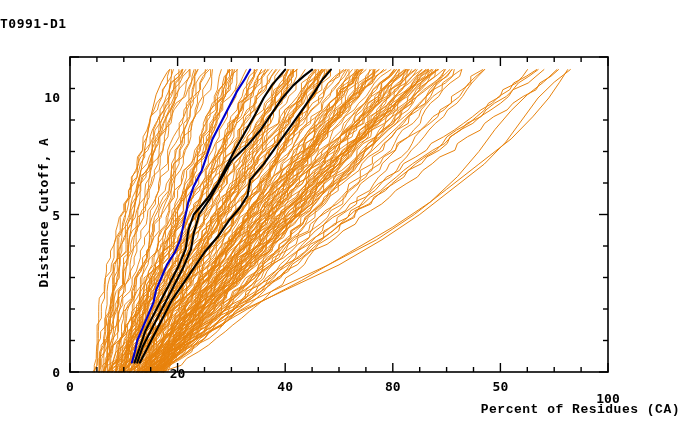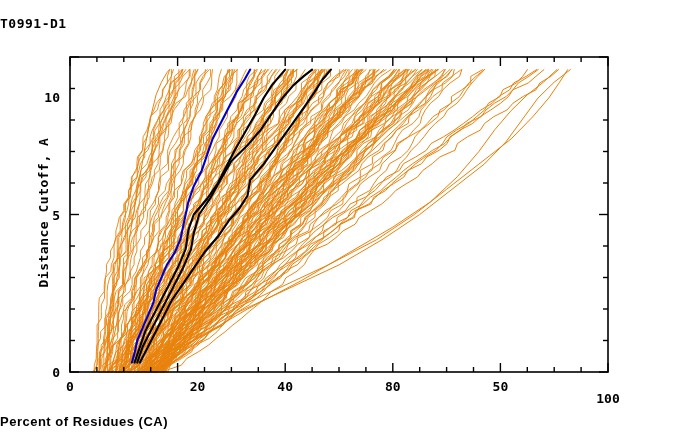--- a/index.html
+++ b/index.html
@@ -31,26 +31,25 @@
     font-size: 13px;
     font-weight: bold;
     letter-spacing: 0.5px;
     font-family: "DejaVu Sans Mono", "Liberation Mono", monospace;
   }
   #xlabel {
     position: absolute;
     left: 0;
     top: 402px;
     width: 680px;
-    text-align: left;
+    text-align: right;
     font-size: 13px;
     font-weight: bold;
     letter-spacing: 0.5px;
-    font-family: Liberation Sans, sans-serif;
-    margin-top: 12px;
+    font-family: Liberation Mono, monospace;
   }
   #ylabel {
     position: absolute;
     left: -77px;
     top: 205px;
     width: 240px;
     text-align: center;
     font-size: 13px;
     font-weight: bold;
     letter-spacing: 0.5px;
@@ -77,21 +76,21 @@
   <div id="plot-title">T0991-D1</div>
 
   <div id="ylabel">Distance Cutoff, A</div>
   <div id="xlabel">Percent of Residues (CA)</div>
 
   <div class="tick-label ytick-label" style="left:42px; top:372px; width:18px;">0</div>
   <div class="tick-label ytick-label" style="left:42px; top:214.5px; width:18px;">5</div>
   <div class="tick-label ytick-label" style="left:34px; top:57px; width:26px;margin-top:40px;">10</div>
 
   <div class="tick-label xtick-label" style="left:70px;  top:379px;">0</div>
-  <div class="tick-label xtick-label" style="left:177.6px; top:379px;margin-left:20px;">20</div>
+  <div class="tick-label xtick-label" style="left:177.6px; top:366px;">20</div>
   <div class="tick-label xtick-label" style="left:285.2px; top:379px;text-align:center;">40</div>
   <div class="tick-label xtick-label" style="left:392.8px; top:379px;">80</div>
   <div class="tick-label xtick-label" style="left:500.4px; top:379px;">50</div>
   <div class="tick-label xtick-label" style="left:608px;  top:379px;margin-top:12px;">100</div>
 
   <svg id="plot-svg" width="680" height="440" viewBox="0 0 680 440">
     <g id="series-layer">
         <polyline points="98.93,372.00 98.93,365.28 98.93,358.56 104.67,351.84 108.03,345.12 108.03,338.40 111.65,331.68 111.65,324.96 114.03,318.24 114.56,311.52 118.52,304.80 118.52,298.08 118.52,291.36 123.18,284.64 123.18,277.92 123.88,271.20 123.88,264.48 128.13,257.76 131.81,251.04 136.14,244.32 136.14,237.60 136.14,230.88 136.14,224.16 137.39,217.44 145.57,210.72 145.57,204.00 149.18,197.28 149.18,190.56 152.26,183.84 154.36,177.12 154.36,170.40 158.08,163.68 158.08,156.96 162.60,150.24 164.40,143.52 164.40,136.80 165.97,130.08 165.97,123.36 165.97,116.64 170.88,109.92 174.03,103.20 174.41,96.48 179.02,89.76 179.02,83.04 179.02,76.32 182.75,69.60" fill="none" stroke="#e8820c" stroke-width="0.9" stroke-linejoin="round" stroke-linecap="round"></polyline>
         <polyline points="99.56,372.00 99.56,365.28 99.56,358.56 99.56,351.84 103.35,345.12 103.54,338.40 104.76,331.68 104.76,324.96 104.76,318.24 109.32,311.52 112.98,304.80 112.98,298.08 112.98,291.36 114.76,284.64 119.31,277.92 119.31,271.20 119.31,264.48 119.60,257.76 127.57,251.04 127.57,244.32 127.57,237.60 127.57,230.88 130.22,224.16 135.21,217.44 136.64,210.72 139.19,204.00 140.12,197.28 140.13,190.56 140.30,183.84 145.97,177.12 146.41,170.40 150.90,163.68 152.08,156.96 152.11,150.24 152.11,143.52 154.00,136.80 155.01,130.08 159.60,123.36 163.94,116.64 163.94,109.92 163.94,103.20 166.20,96.48 169.47,89.76 170.13,83.04 178.89,76.32 178.89,69.60" fill="none" stroke="#e8820c" stroke-width="0.9" stroke-linejoin="round" stroke-linecap="round"></polyline>
         <polyline points="94.28,372.00 94.28,365.28 96.22,358.56 96.37,351.84 96.97,345.12 100.49,338.40 100.67,331.68 106.54,324.96 106.54,318.24 110.38,311.52 110.61,304.80 110.61,298.08 112.54,291.36 116.69,284.64 116.69,277.92 118.75,271.20 120.23,264.48 120.34,257.76 126.03,251.04 126.03,244.32 126.03,237.60 126.05,230.88 131.79,224.16 131.79,217.44 134.43,210.72 134.43,204.00 137.03,197.28 140.81,190.56 140.81,183.84 142.94,177.12 149.83,170.40 149.83,163.68 151.38,156.96 155.16,150.24 155.16,143.52 155.16,136.80 160.60,130.08 160.60,123.36 163.00,116.64 166.02,109.92 171.36,103.20 174.11,96.48 174.11,89.76 174.30,83.04 174.30,76.32 182.24,69.60" fill="none" stroke="#e8820c" stroke-width="0.9" stroke-linejoin="round" stroke-linecap="round"></polyline>

